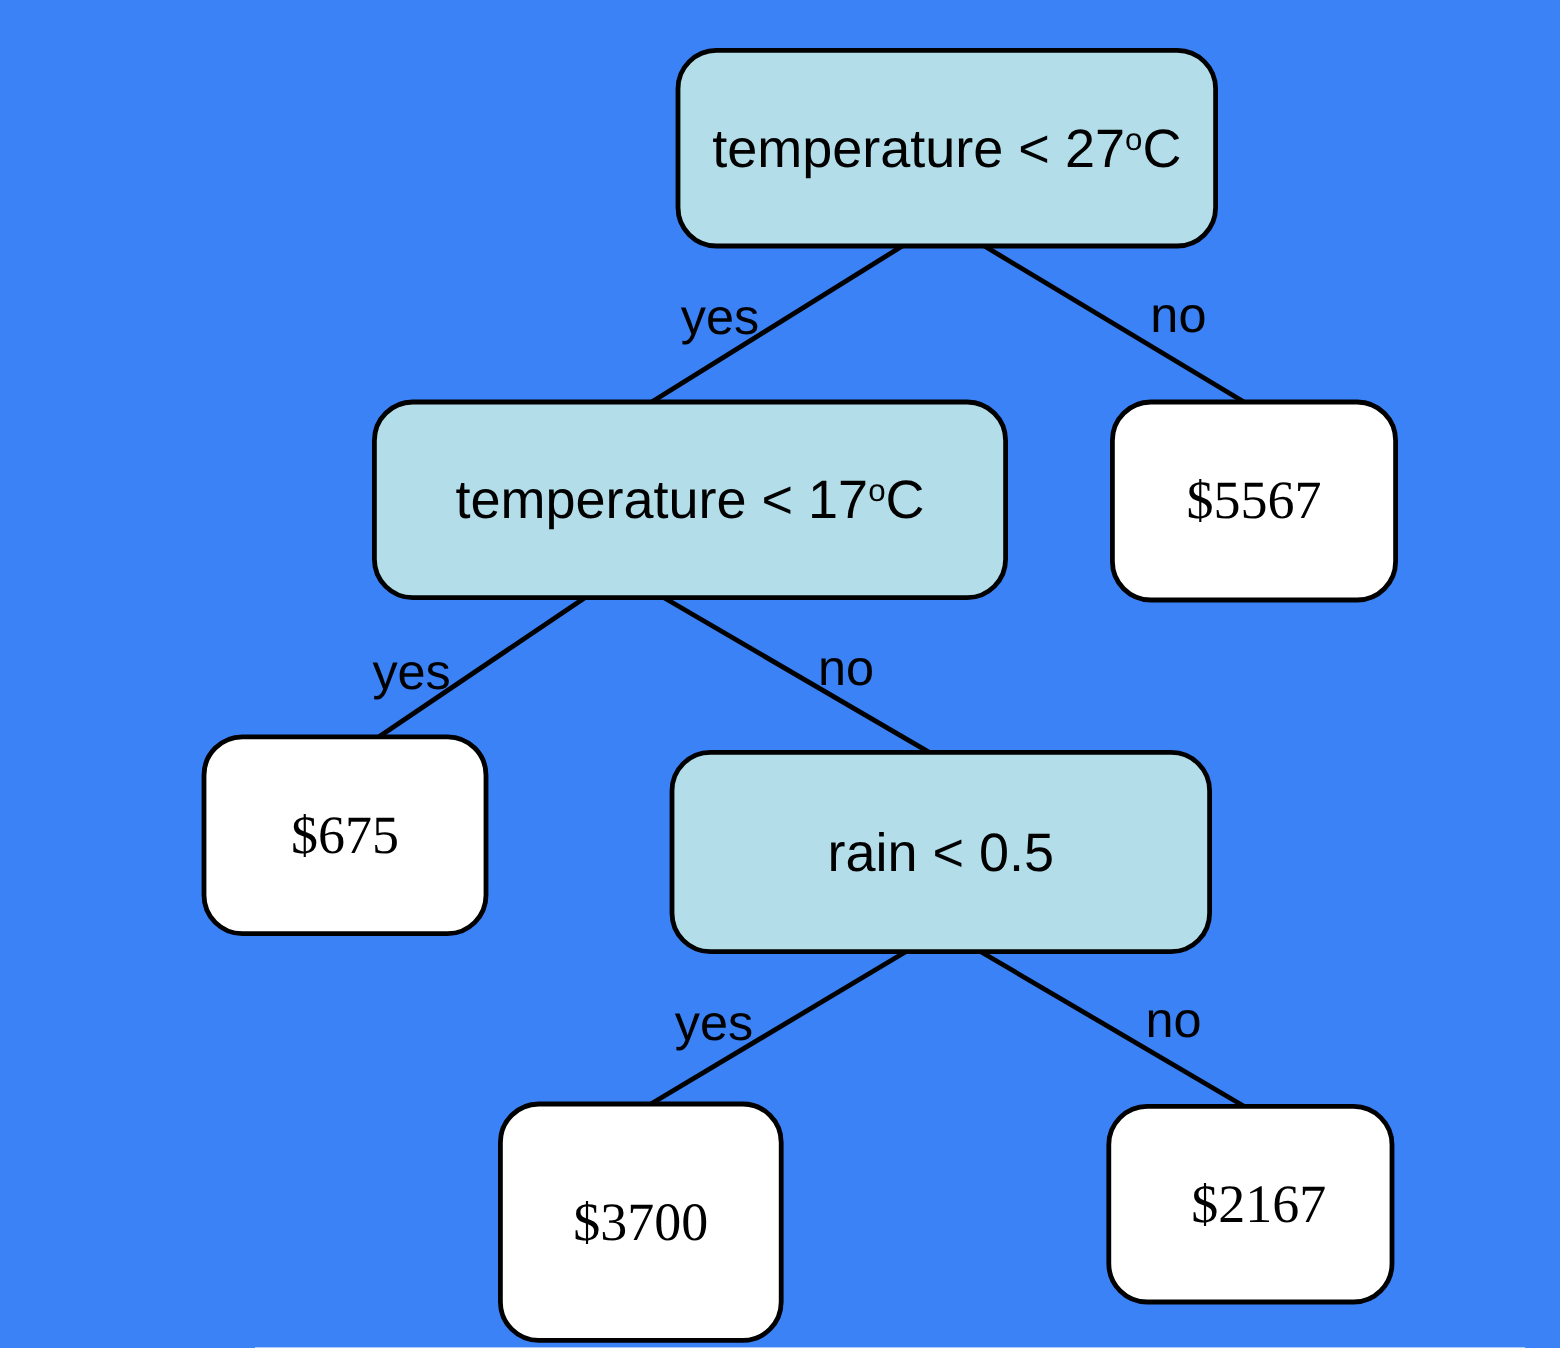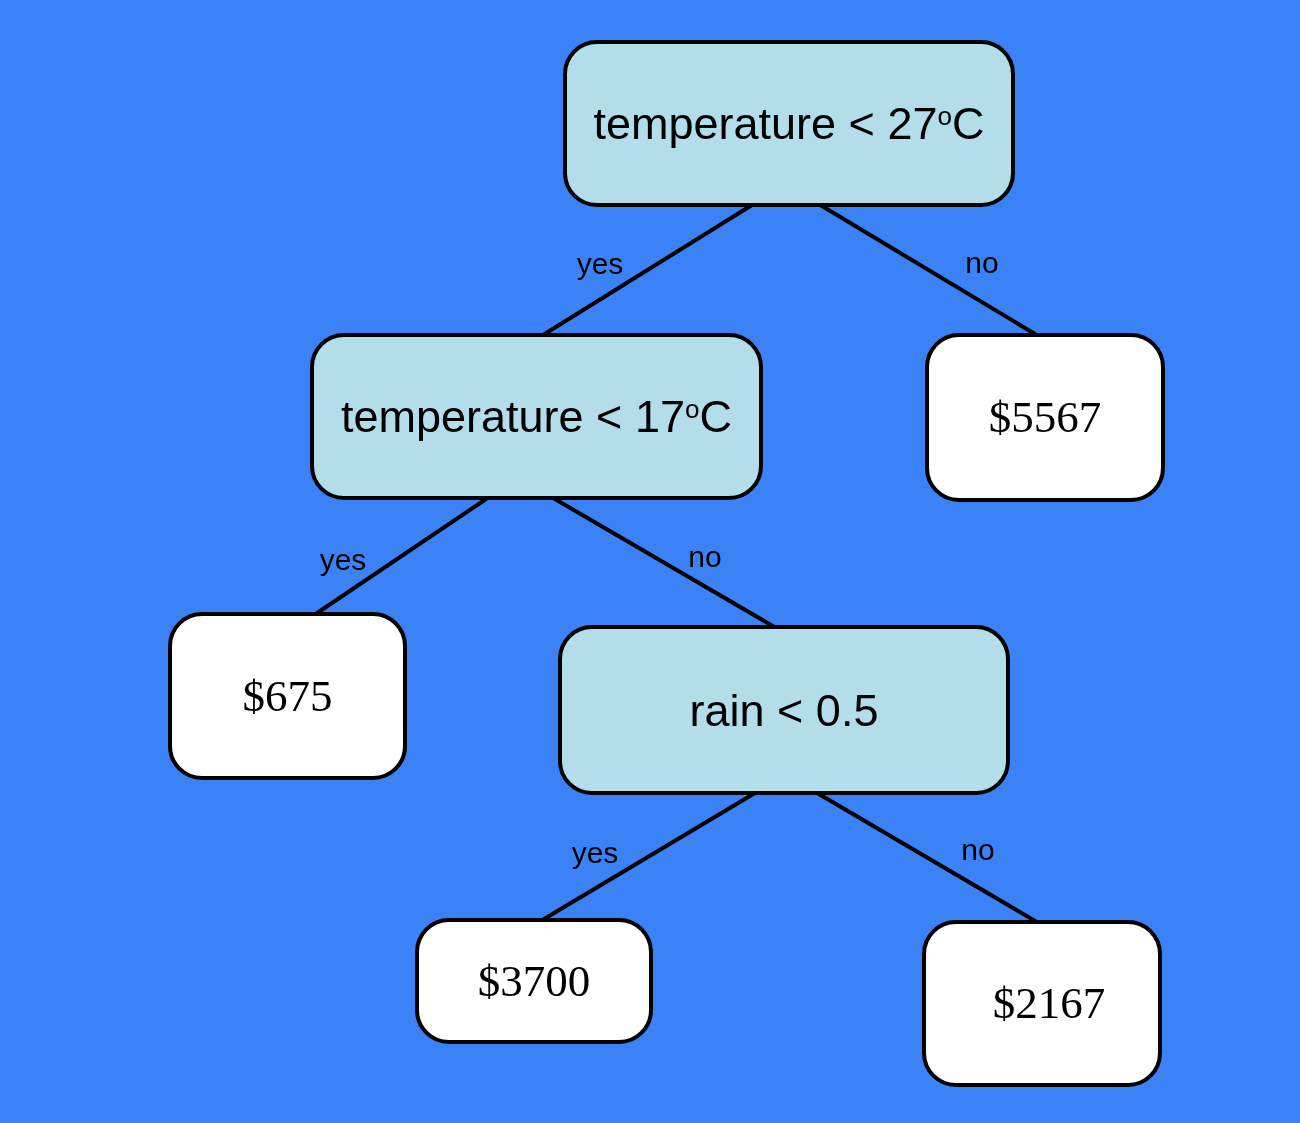--- a/index.html
+++ b/index.html
@@ -43,31 +43,31 @@
   .node.decision { background: #b2dde9; }
   .node.leaf { background: #ffffff; font-family: Liberation Serif, serif; }
   .deg-sup {
     font-size: 0.58em;
     vertical-align: 0.55em;
     line-height: 0;
   }
   .edge-label {
     position: absolute;
     transform: translate(-50%, -50%);
-    font-size: 30px;
+    font-size: 42px;
     line-height: 1;
     white-space: nowrap;
   }
   
   #node-root   { left: 563px; top: 40px;  width: 452px; height: 167px; }
-  #node-temp17 { left: 310px; top: 333px; width: 453px; height: 167px; }
+  #node-temp17 { left: 310px; top: 333px; width: 530px; height: 167px; }
   #node-5567   { left: 925px; top: 333px; width: 240px; height: 169px; }
   #node-675    { left: 168px; top: 612px; width: 239px; height: 168px; }
   #node-rain   { left: 558px; top: 625px; width: 452px; height: 170px; }
-  #node-3700   { left: 415px; top: 918px; width: 238px; height: 126px; text-align: right; }
+  #node-3700   { left: 415px; top: 918px; width: 238px; height: 201px; text-align: right; }
   #node-2167   { left: 922px; top: 920px; width: 240px; height: 167px; padding-left: 14px; }
   
   #elabel-0 { left: 600px; top: 264px; }
   #elabel-1 { left: 982px; top: 263px; }
   #elabel-2 { left: 343px; top: 560px; }
   #elabel-3 { left: 705px; top: 557px; }
   #elabel-4 { left: 595px; top: 853px; }
   #elabel-5 { left: 978px; top: 850px; }
 </style>
 </head>

